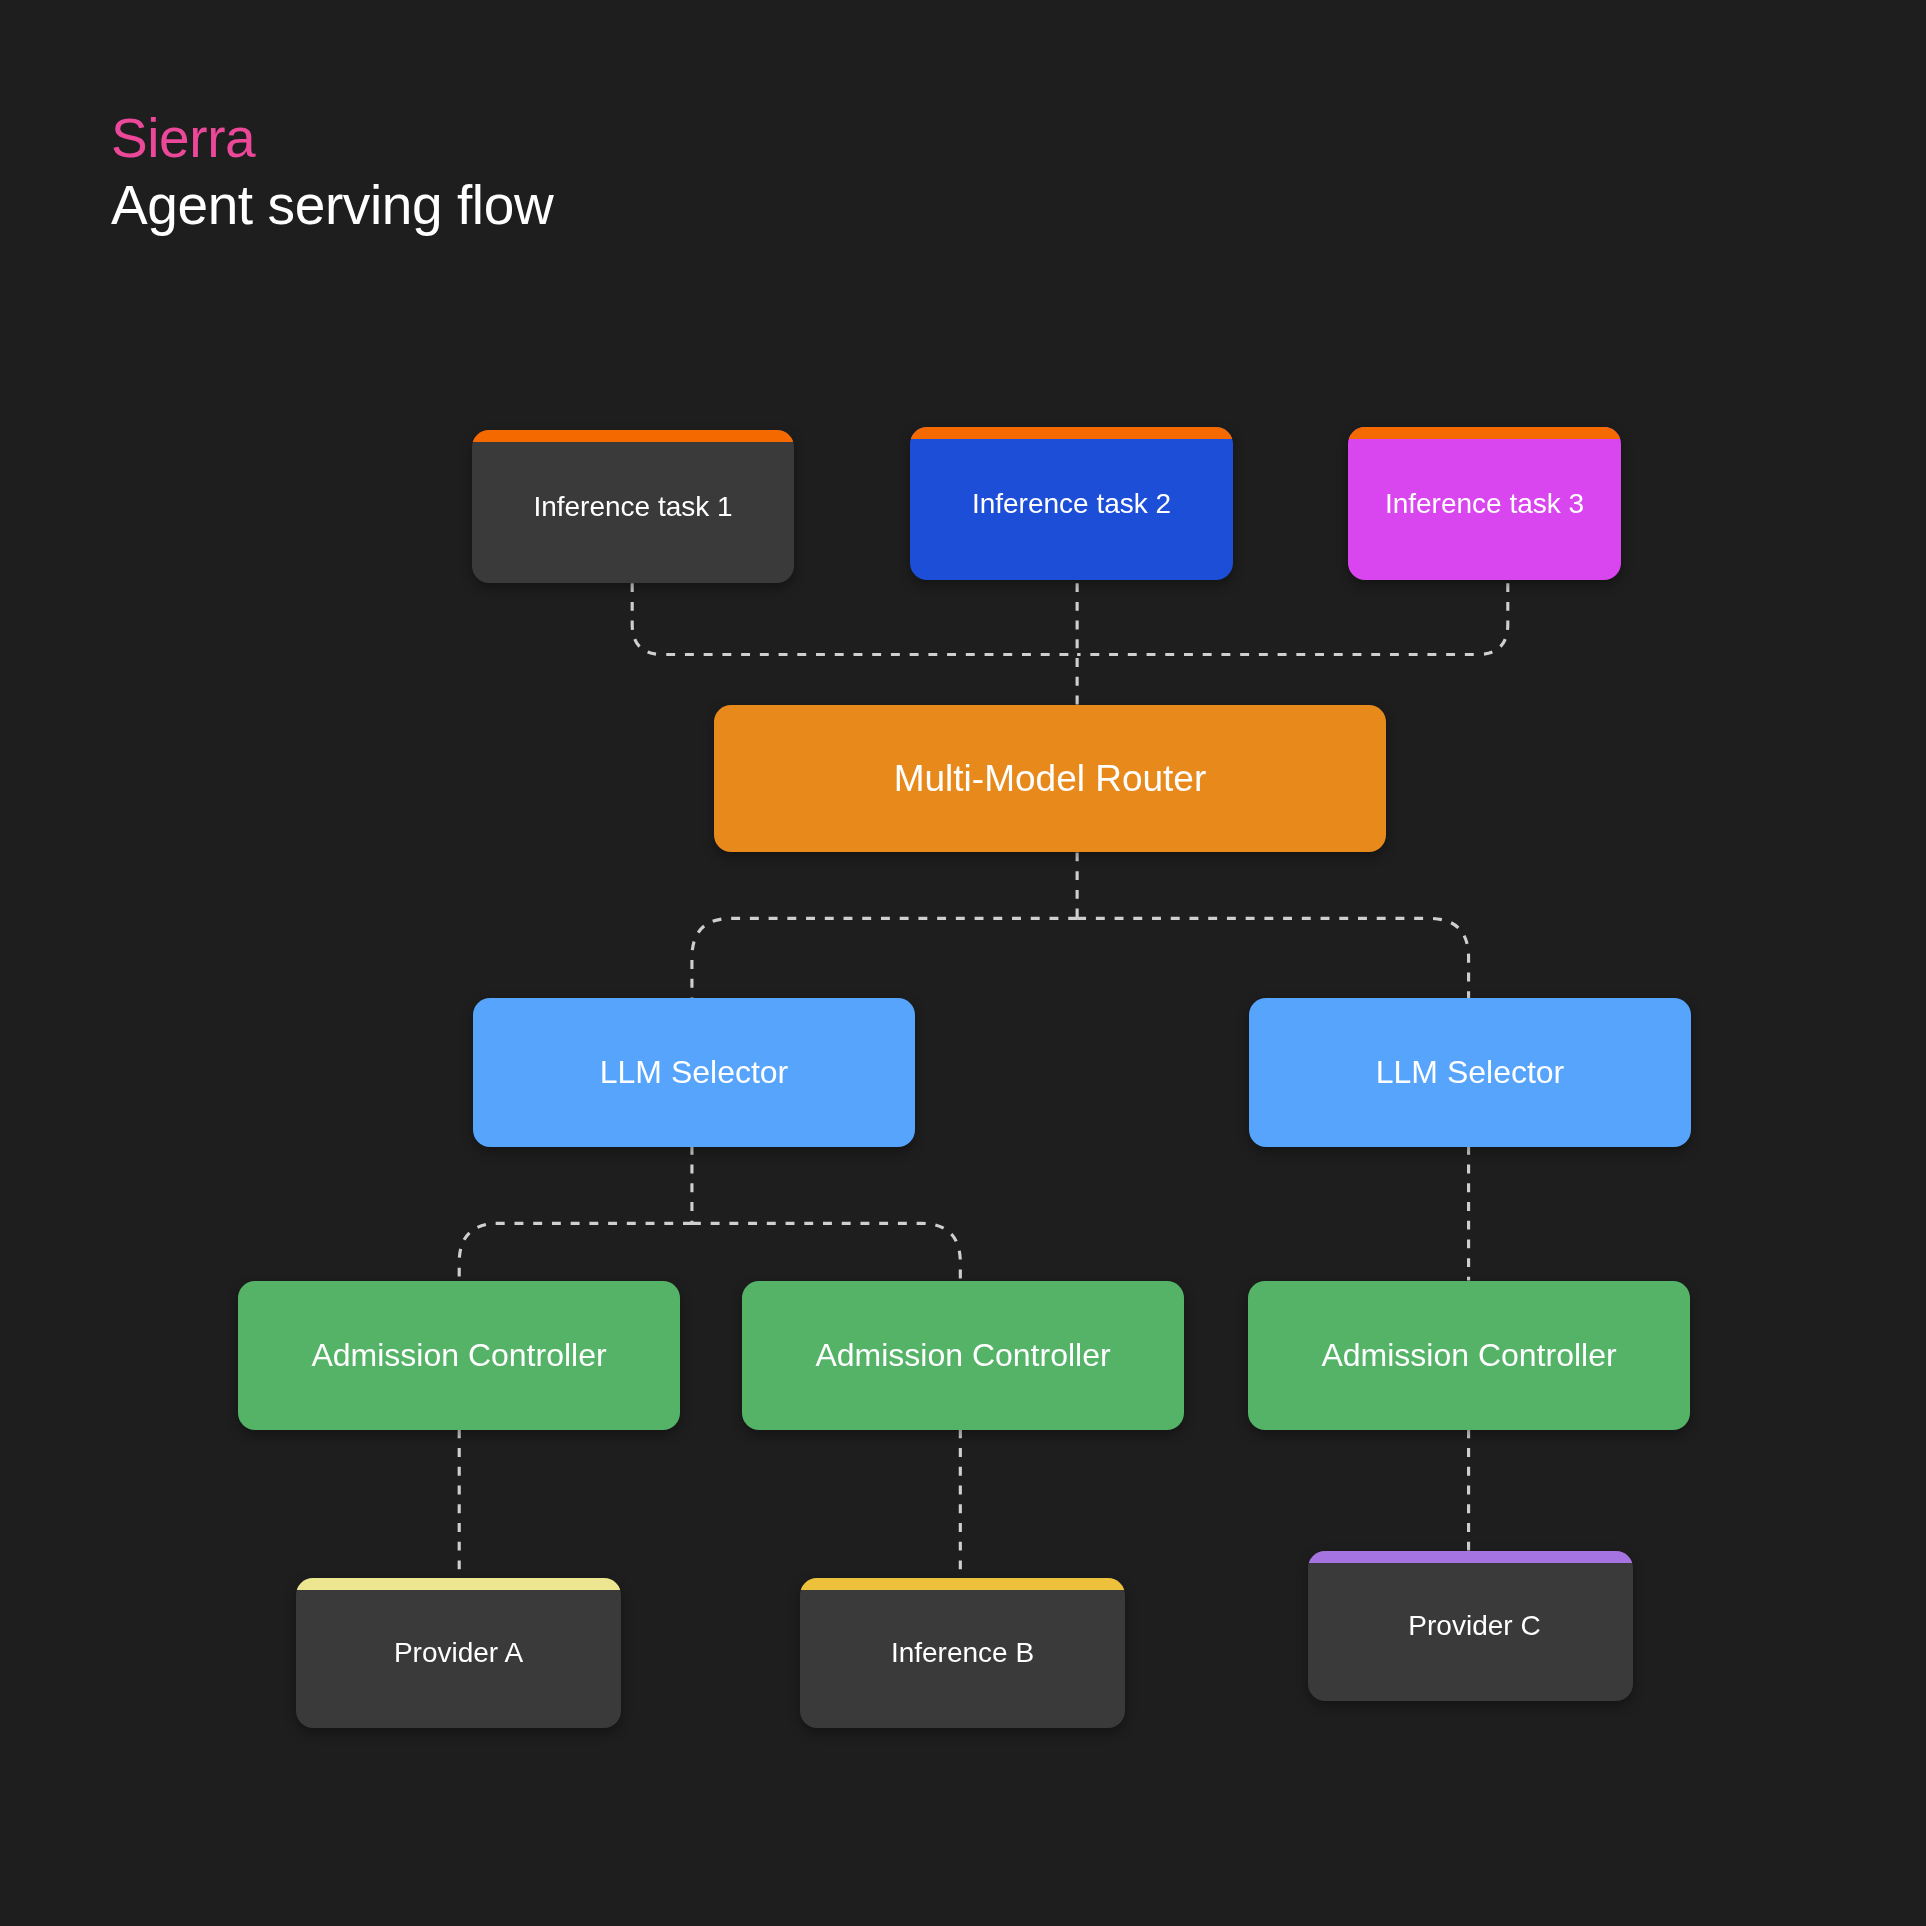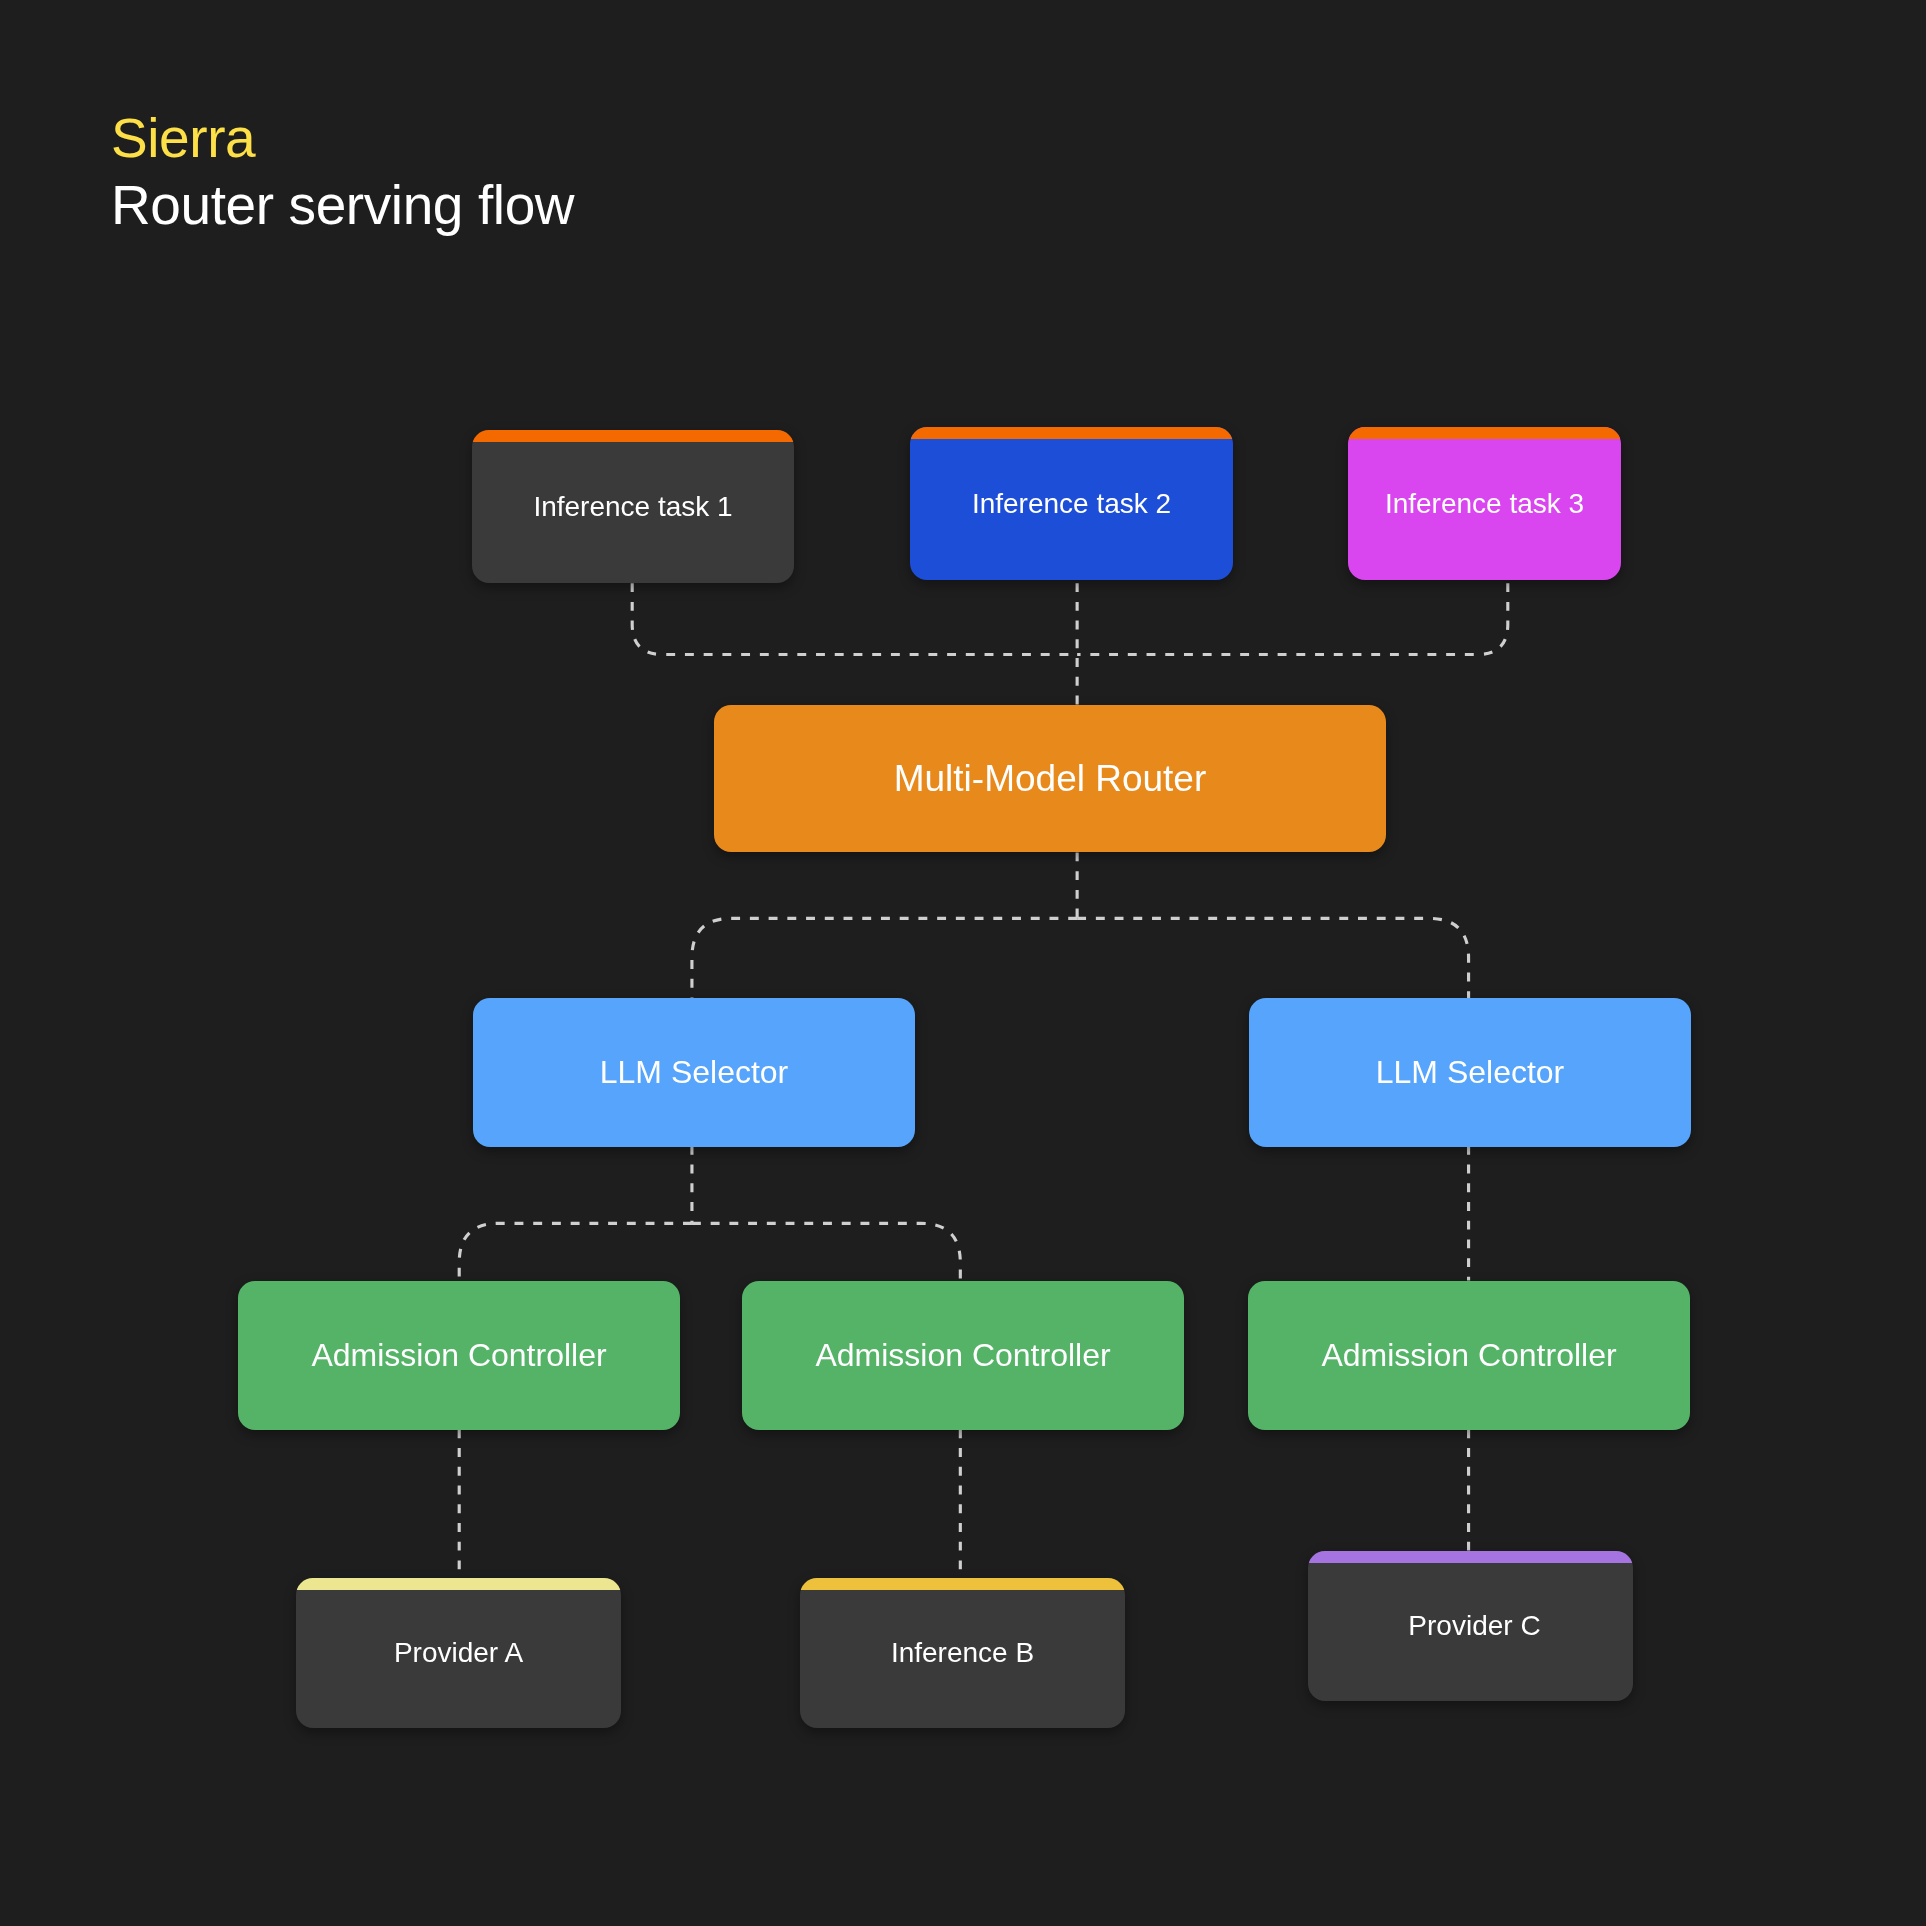--- a/index.html
+++ b/index.html
@@ -98,22 +98,22 @@
     font-size: 32px;
   }
   .node.router .label { font-size: 37px; }
 </style>
 </head>
 <body style="background: rgb(30, 30, 30);">
 
 <div id="stage" style="background: rgb(30, 30, 30);">
 
   <div class="title-block">
-    <span class="title-eyebrow" style="color: #fde047;">Sierra</span>
-    <span class="title-main" style="color: rgb(255, 255, 255);">Router serving flow</span>
+    <span class="title-eyebrow" style="color: #ec4899;">Sierra</span>
+    <span class="title-main" style="color: rgb(255, 255, 255);">Agent serving flow</span>
   </div>
 
   <svg id="edges" viewBox="0 0 4320 4320">
 
     <path class="edge" d="M 1418 1308 L 1418 1400 Q 1418 1468 1486 1468 L 2416 1468" style="stroke: rgb(207, 207, 207);"></path>
 
     <path class="edge" d="M 3382 1308 L 3382 1400 Q 3382 1468 3314 1468 L 2416 1468" style="stroke: rgb(207, 207, 207);"></path>
 
     <path class="edge" d="M 2416 1308 L 2416 1580" style="stroke: rgb(207, 207, 207);"></path>
 

